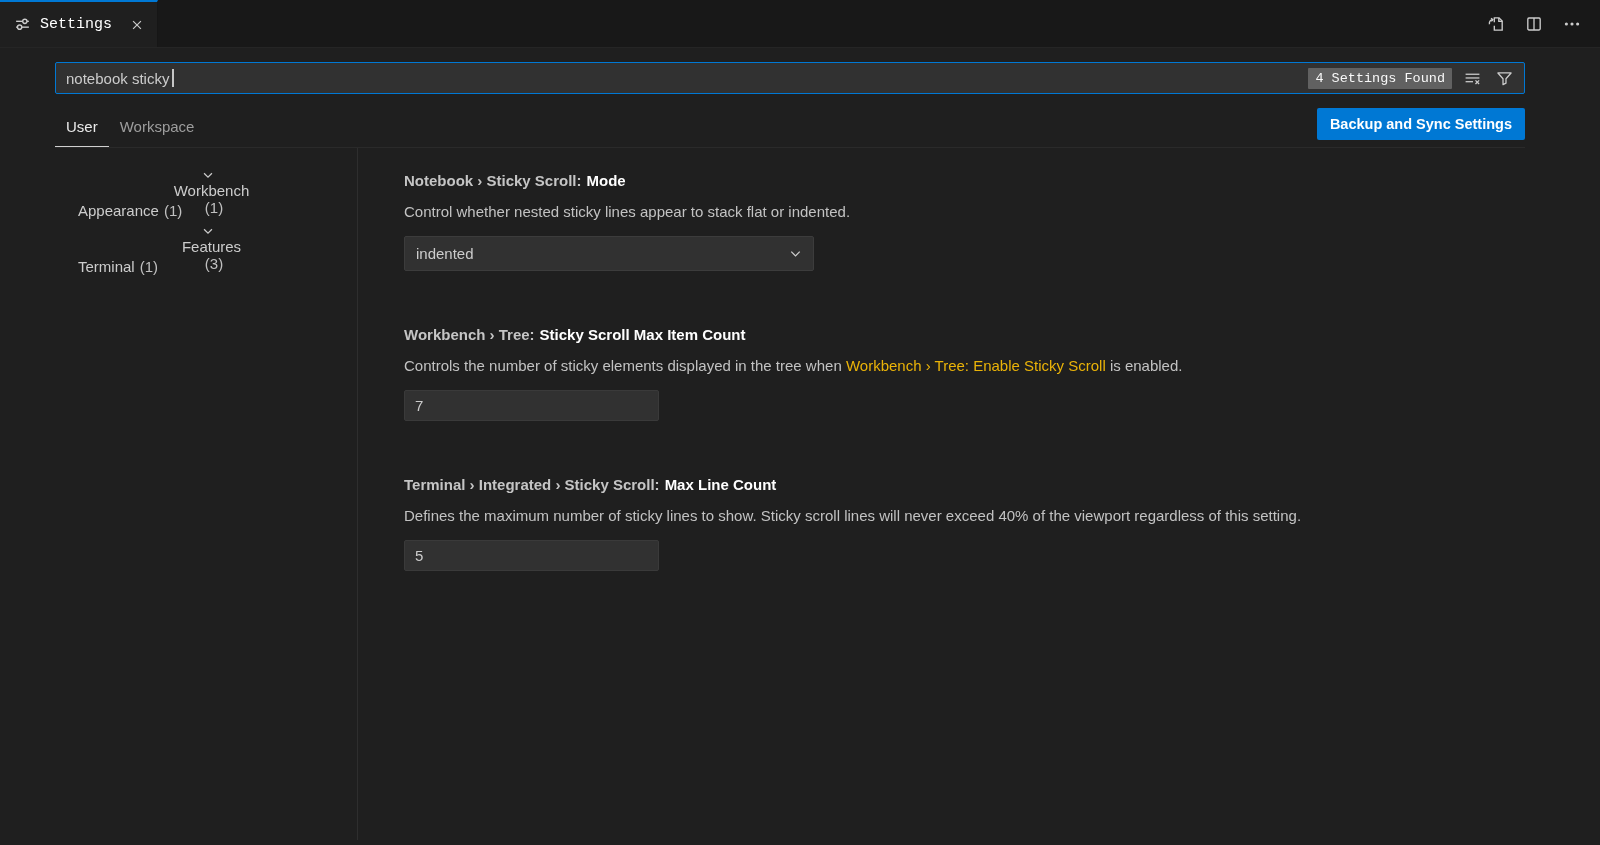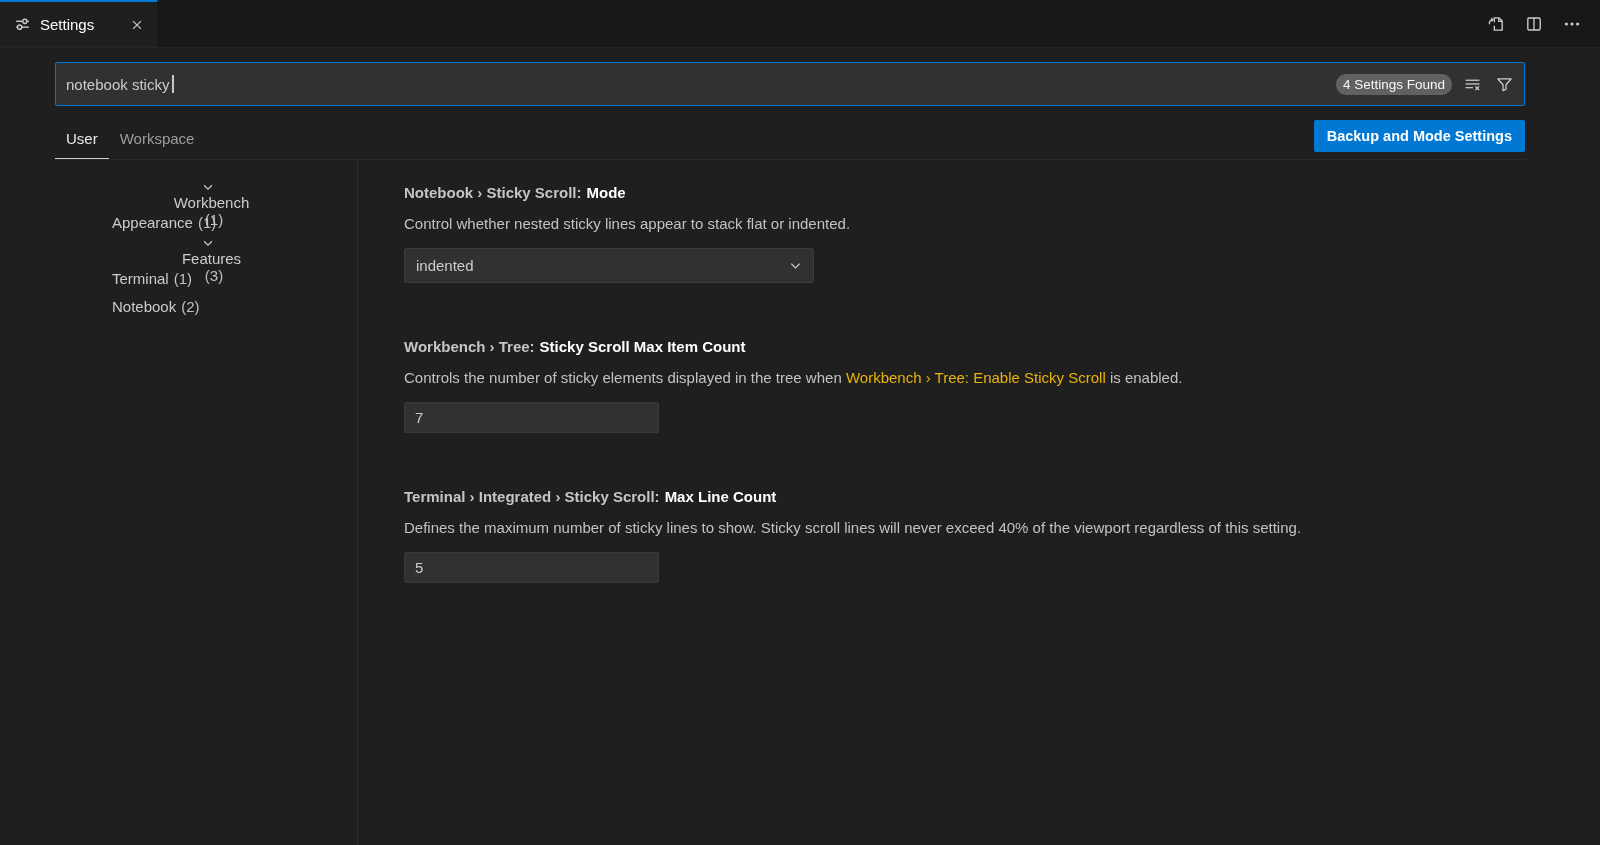--- a/index.html
+++ b/index.html
@@ -13,20 +13,21 @@
   }
   svg { display: block; }
 
   
   .tab-bar {
     height: 48px;
     background: #181818;
     display: flex;
     align-items: stretch;
     border-bottom: 1px solid #252525;
+    font-family: Liberation Mono, monospace;
   }
   .editor-tab {
     width: 158px;
     background: #1f1f1f;
     border-top: 2px solid #0078d4;
     border-right: 1px solid #161616;
     display: flex;
     align-items: center;
     gap: 9px;
     padding: 0 10px 0 14px;
@@ -52,21 +53,21 @@
   .action-icon {
     width: 28px; height: 28px;
     display: flex; align-items: center; justify-content: center;
     border-radius: 5px;
     cursor: pointer;
   }
 
   
   .settings-header { padding: 14px 75px 0 55px; }
   .search-box {
-    height: 44px;
+    height: 32px;
     background: #313131;
     border: 1px solid #0078d4;
     border-radius: 2px;
     display: flex;
     align-items: center;
     padding: 0 8px 0 10px;
   }
   .search-text { color: #cccccc; font-size: 15px; white-space: pre; }
   .caret {
     display: inline-block;
@@ -74,22 +75,23 @@
     background: #c6c6c6;
     margin-left: 3px;
     vertical-align: middle;
   }
   .search-right { margin-left: auto; display: flex; align-items: center; gap: 8px; }
   .results-badge {
     background: #616161;
     color: #f8f8f8;
     font-size: 13.5px;
     padding: 3px 7px;
-    border-radius: 10px;
+    border-radius: 1px;
     white-space: nowrap;
+    font-family: Liberation Mono, monospace;
   }
   .search-tool {
     width: 24px; height: 24px;
     display: flex; align-items: center; justify-content: center;
     border-radius: 4px;
     cursor: pointer;
   }
 
   .scope-row {
     margin-top: 14px;
@@ -133,21 +135,21 @@
   .toc-item {
     height: 28px;
     display: flex;
     align-items: center;
     font-size: 15px;
     color: #cccccc;
     cursor: pointer;
   }
   .toc-item.level-0 { padding-left: 66px; flex-direction: column; }
   .toc-item.level-0 .twistie { margin-right: 7px; }
-  .toc-item.level-1 { padding-left: 112px; }
+  .toc-item.level-1 { padding-left: 70px; margin-left: 8px; }
   .toc-count { margin-left: 5px; color: #c0c0c0; }
 
   .settings-list { flex: 1; padding: 18px 40px 0 35px; }
   .setting-row {
     border-left: 2px solid transparent;
     padding: 5px 0 7px 9px;
     margin-bottom: 42px;
   }
   .setting-row.modified { border-left-color: #8a713d; }
   .setting-title { font-size: 15px; line-height: 20px; }
@@ -274,21 +276,21 @@
         <svg width="17" height="17" viewBox="0 0 16 16" stroke="#cccccc" stroke-width="1.2" fill="none" stroke-linejoin="round">
           <path d="M1.8 2.8h12.4l-4.8 5.4v4.2l-2.8 1.4V8.2z"></path>
         </svg>
       </span>
     </span>
   </div>
 
   <div class="scope-row">
     <span class="scope-tab active">User</span>
     <span class="scope-tab">Workspace</span>
-    <button class="backup-btn">Backup and Mode Settings</button>
+    <button class="backup-btn">Backup and Sync Settings</button>
   </div>
 </div>
 
 <div class="settings-body">
 
   <div class="toc">
     <div class="toc-item level-0">
       <span class="twistie">
         <svg width="14" height="14" viewBox="0 0 16 16" fill="none" stroke="#cccccc" stroke-width="1.4">
             <polyline points="3.5,6 8,10.5 12.5,6"></polyline>
@@ -306,24 +308,20 @@
         <svg width="14" height="14" viewBox="0 0 16 16" fill="none" stroke="#cccccc" stroke-width="1.4">
             <polyline points="3.5,6 8,10.5 12.5,6"></polyline>
           </svg>
       </span>
       <span>Features</span>
       <span class="toc-count">(3)</span>
     </div>
     <div class="toc-item level-1">
       <span>Terminal</span>
       <span class="toc-count">(1)</span>
-    </div>
-    <div class="toc-item level-1">
-      <span>Notebook</span>
-      <span class="toc-count">(2)</span>
     </div>
   </div>
 
   <div class="settings-list">
 
 
     <div class="setting-row">
       <div class="setting-title">
         <span class="cat">Notebook › Sticky Scroll:</span><span class="lbl">Mode</span>
       </div>

